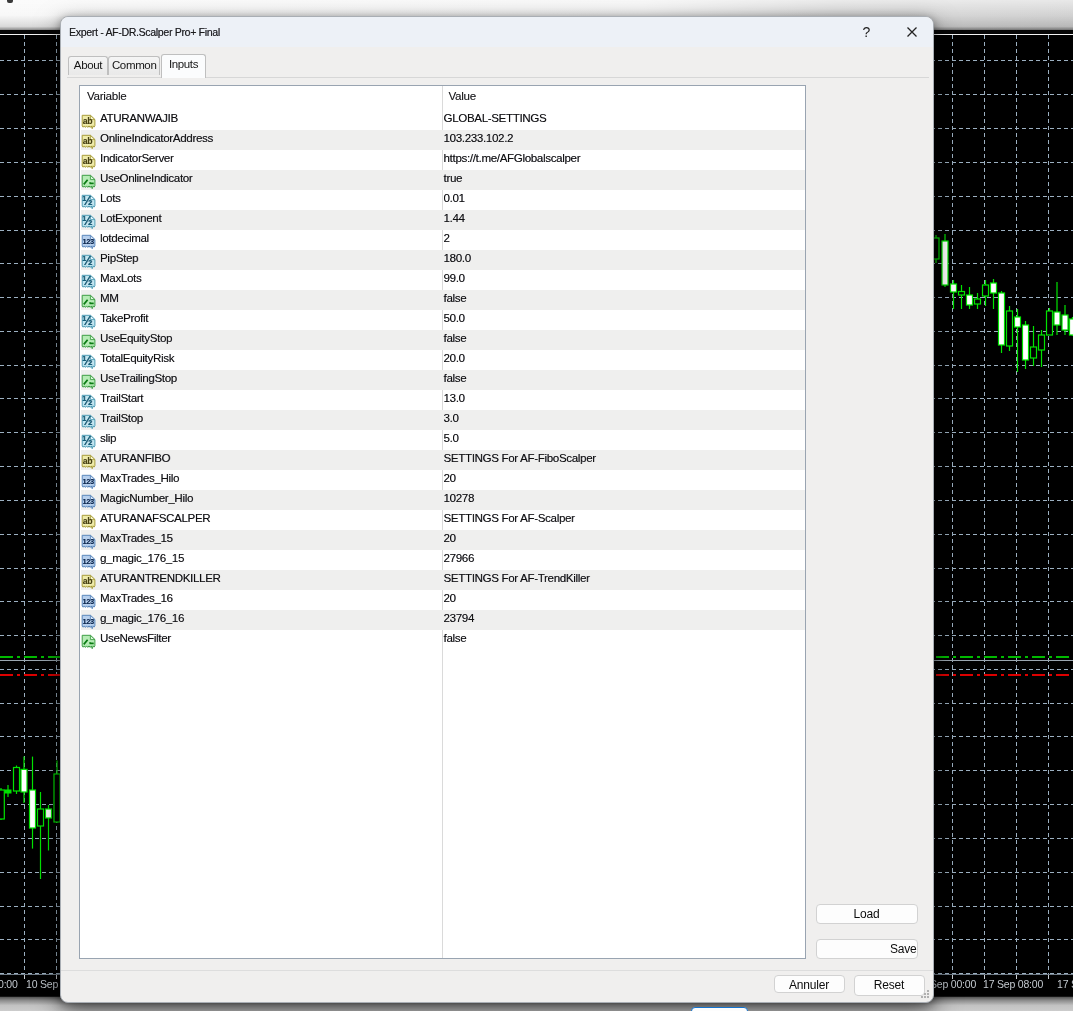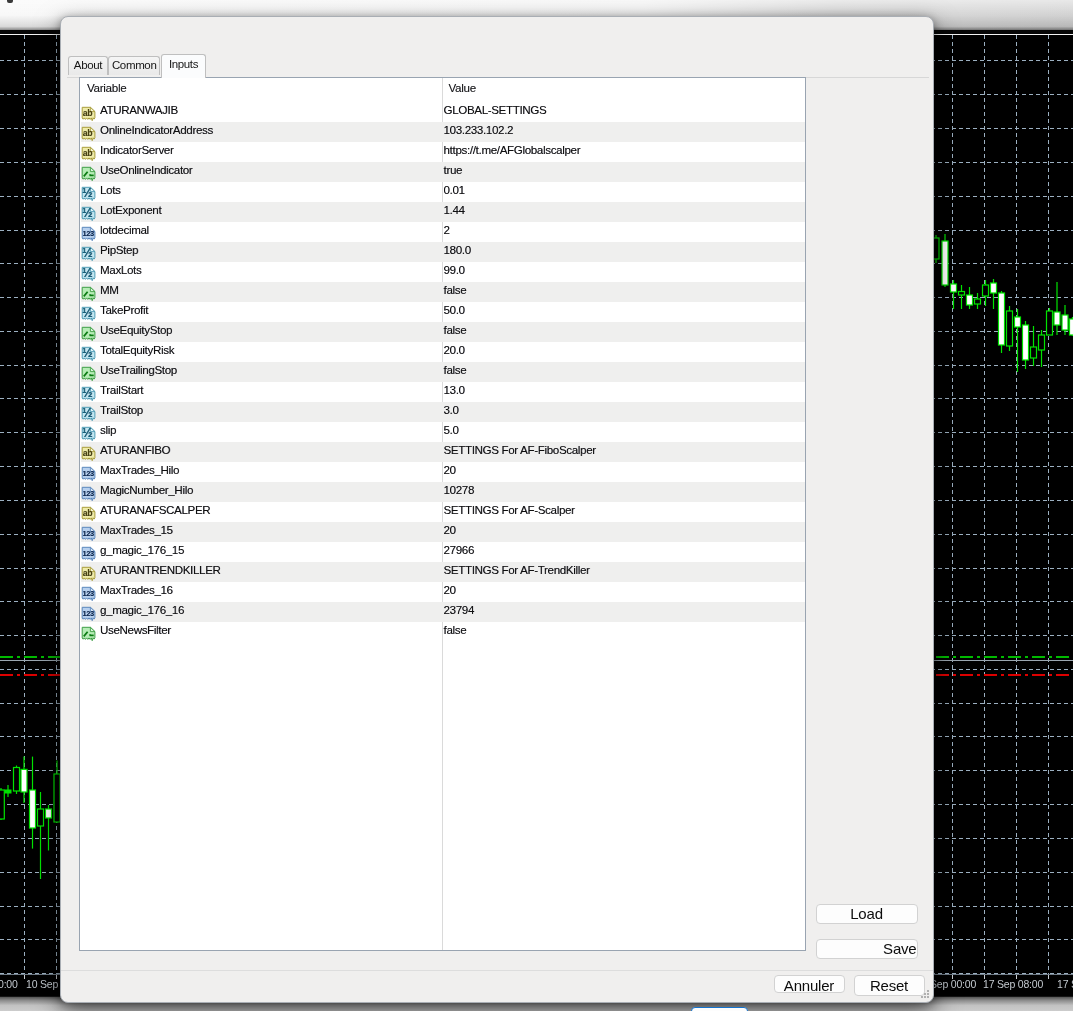--- a/index.html
+++ b/index.html
@@ -27,35 +27,35 @@
 #xb{left:836px;}
 #xb svg{margin-top:9px;}
 
 .tab{position:absolute;top:39.5px;height:18.5px;border:1px solid #bfbfbf;border-bottom:none;border-radius:3px 3px 0 0;
  background:linear-gradient(180deg,#f5f5f5,#e9e9e9);font-size:11.5px;letter-spacing:-0.35px;text-align:center;color:#151515;box-sizing:border-box;line-height:17px;}
 #tabA{left:7.5px;width:40px;}
 #tabC{left:47.7px;width:52px;}
 #tabI{left:100.5px;width:45px;top:37.5px;height:23.5px;background:#fbfcfd;line-height:19px;z-index:3;}
 #paneline{position:absolute;left:6px;top:60.5px;width:862px;height:1px;background:#d7d7d7;}
 
-#tbl{position:absolute;left:18px;top:60px;width:727px;height:874px;background:#fff;
+#tbl{position:absolute;left:18px;top:68px;width:727px;height:874px;background:#fff;
  border:1px solid #99a4b1;box-sizing:border-box;}
 #coldiv{position:absolute;left:362px;top:0;width:1px;height:872px;background:#dadada;}
 #hdr{position:absolute;left:0;top:0;width:100%;height:24px;font-size:11.5px;letter-spacing:-0.25px;color:#1c1c1c;text-shadow:0.3px 0 0 rgba(10,10,40,0.4);}
 #hdr .h1{position:absolute;left:7.5px;top:4.5px;}
 #hdr .h2{position:absolute;left:369px;top:4.5px;}
 .r{position:absolute;left:1px;width:724px;height:20px;font-size:11.5px;letter-spacing:-0.3px;color:#101010;text-shadow:0.3px 0 0 rgba(10,10,40,0.45);}
 .r.even{background:#efefee;}
 .cv{position:absolute;left:0;top:0;height:20px;}
 .ric{position:absolute;left:0.5px;top:3px;}
 .cv span{position:absolute;left:19.5px;top:2.8px;white-space:pre;}
 .cval{position:absolute;left:363px;top:2.8px;white-space:pre;}
 
 .btn{position:absolute;background:#fdfdfd;border:1px solid #d2d2d2;border-radius:4px;
- font-size:15px;letter-spacing:-0.2px;text-align:center;color:#0c0c0c;box-sizing:border-box;}
+ font-size:12px;letter-spacing:-0.2px;text-align:center;color:#0c0c0c;box-sizing:border-box;}
 #bload{left:755px;top:887px;width:102px;height:20px;line-height:18px;}
 #bsave{left:755px;top:922px;width:102px;height:20px;line-height:18px;text-align:right;}
 #sep{position:absolute;left:0;top:953px;width:100%;height:1px;background:#dddddd;}
 #bok{left:630.5px;top:958.5px;width:57px;height:21px;line-height:18px;border:1.5px solid #1474cf;margin-top:32px;}
 #bann{left:713px;top:958.5px;width:71px;height:18px;line-height:19px;}
 #brst{left:793px;top:958.5px;width:71px;height:21px;line-height:19px;}
 #grip{position:absolute;right:3px;bottom:3px;width:9px;height:9px;}
 #grip i{position:absolute;width:2px;height:2px;background:#b0b0b0;}
 </style></head>
 <body>
@@ -217,20 +217,27 @@
 <div id="topline"></div>
     <div id="whiteline"></div>
 <div id="botline"></div>
     <div id="botstrip"></div>
 <div class="axlab" style="left:-2px;">0:00</div>
 <div class="axlab" style="left:26px;">10 Sep 02:00</div>
 <div class="axlab" style="left:930px;">Sep 00:00</div>
 <div class="axlab" style="left:983px;">17 Sep 08:00</div>
 <div class="axlab" style="left:1057px;">17 Sep</div>
 <div id="dlg">
+ <div id="tbar">
+        <div id="ttl">Expert - AF-DR.Scalper Pro+ Final</div>
+  <div class="cap" id="qm">?</div>
+  <div class="cap" id="xb"><svg width="12" height="12" viewBox="0 0 12 12">
+            <path d="M1.5,1.5 L10.5,10.5 M10.5,1.5 L1.5,10.5" stroke="#222" stroke-width="1.3"></path>
+          </svg></div>
+ </div>
  <div class="tab" id="tabA">About</div>
  <div class="tab" id="tabC">Common</div>
  <div class="tab" id="tabI">Inputs</div>
  <div id="paneline"></div>
  <div id="tbl">
   <div id="coldiv"></div>
   <div id="hdr">
           <span class="h1">Variable</span>
           <span class="h2">Value</span>
         </div>

